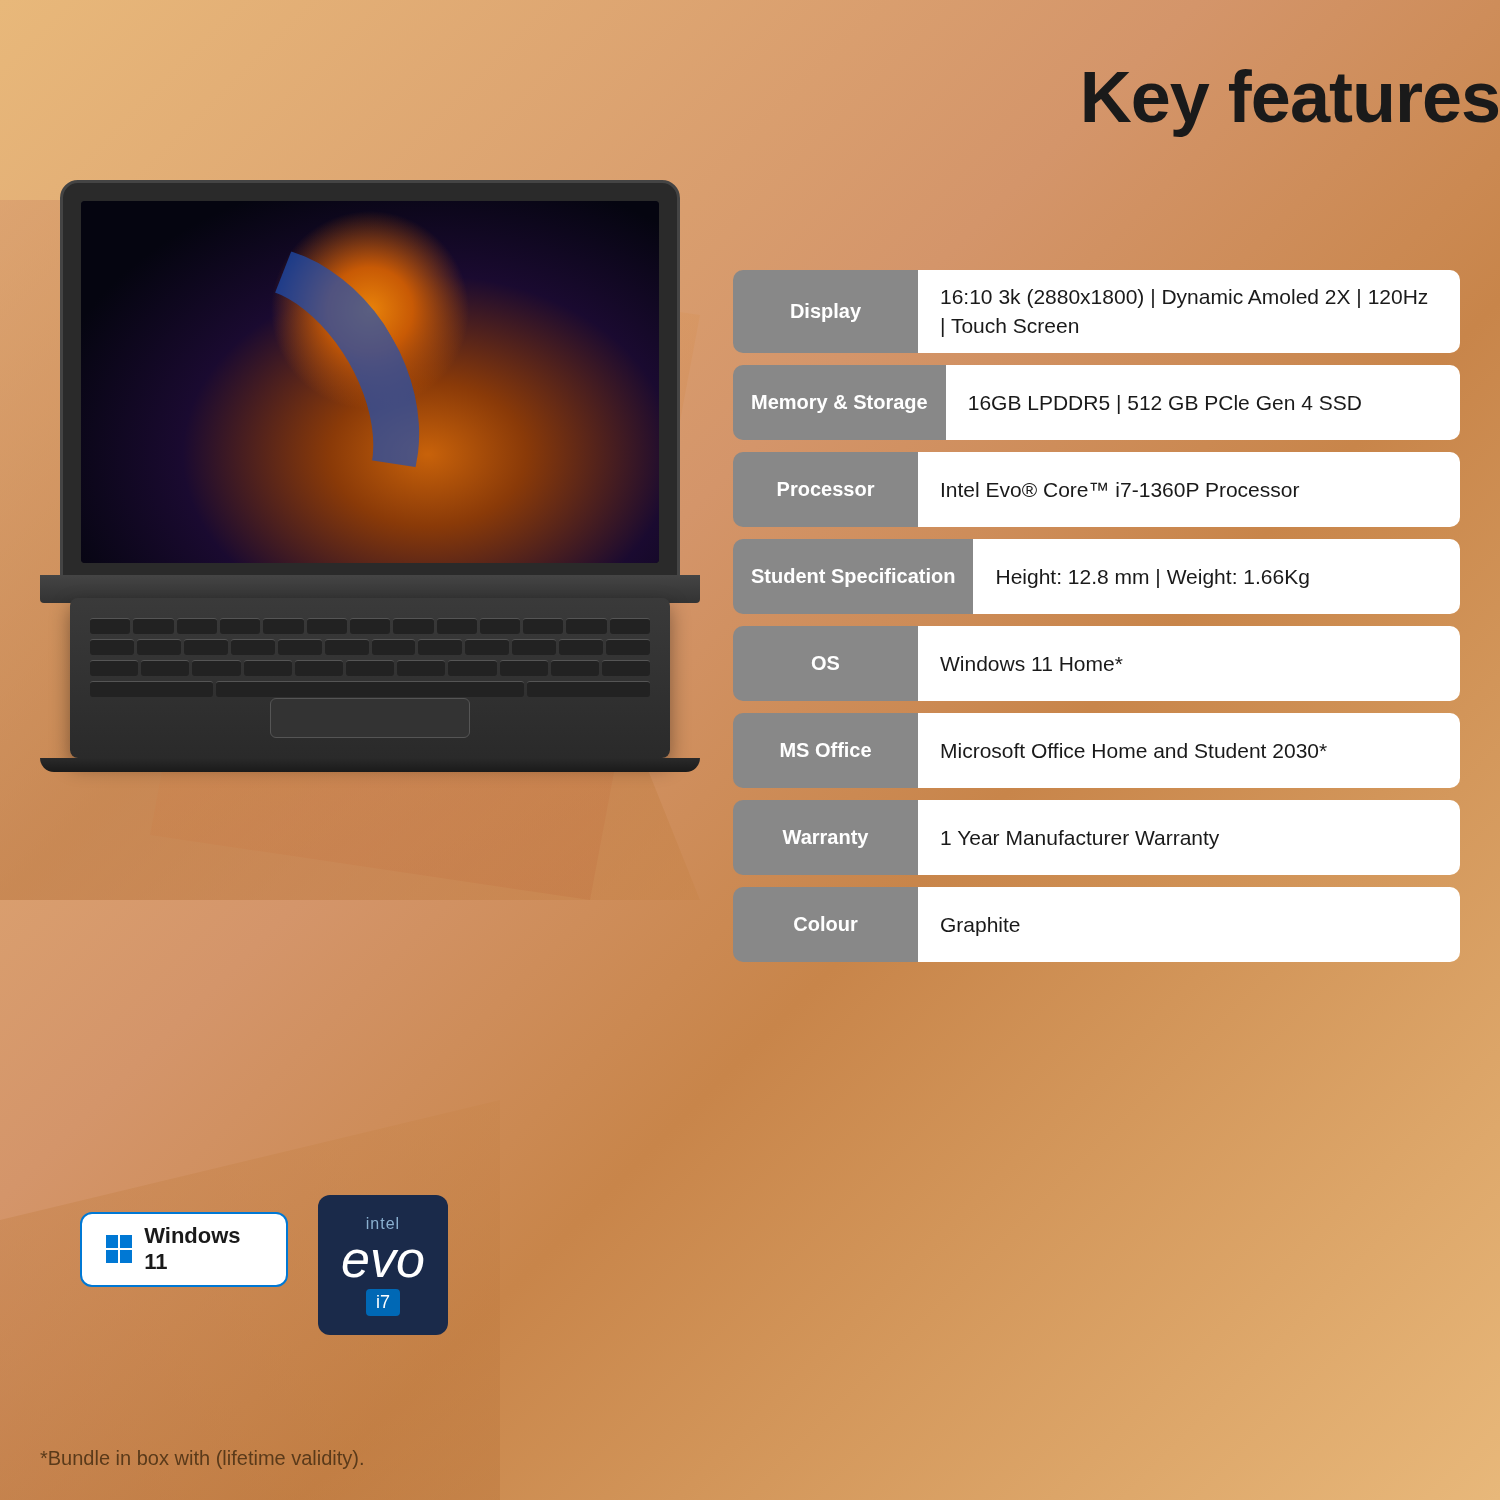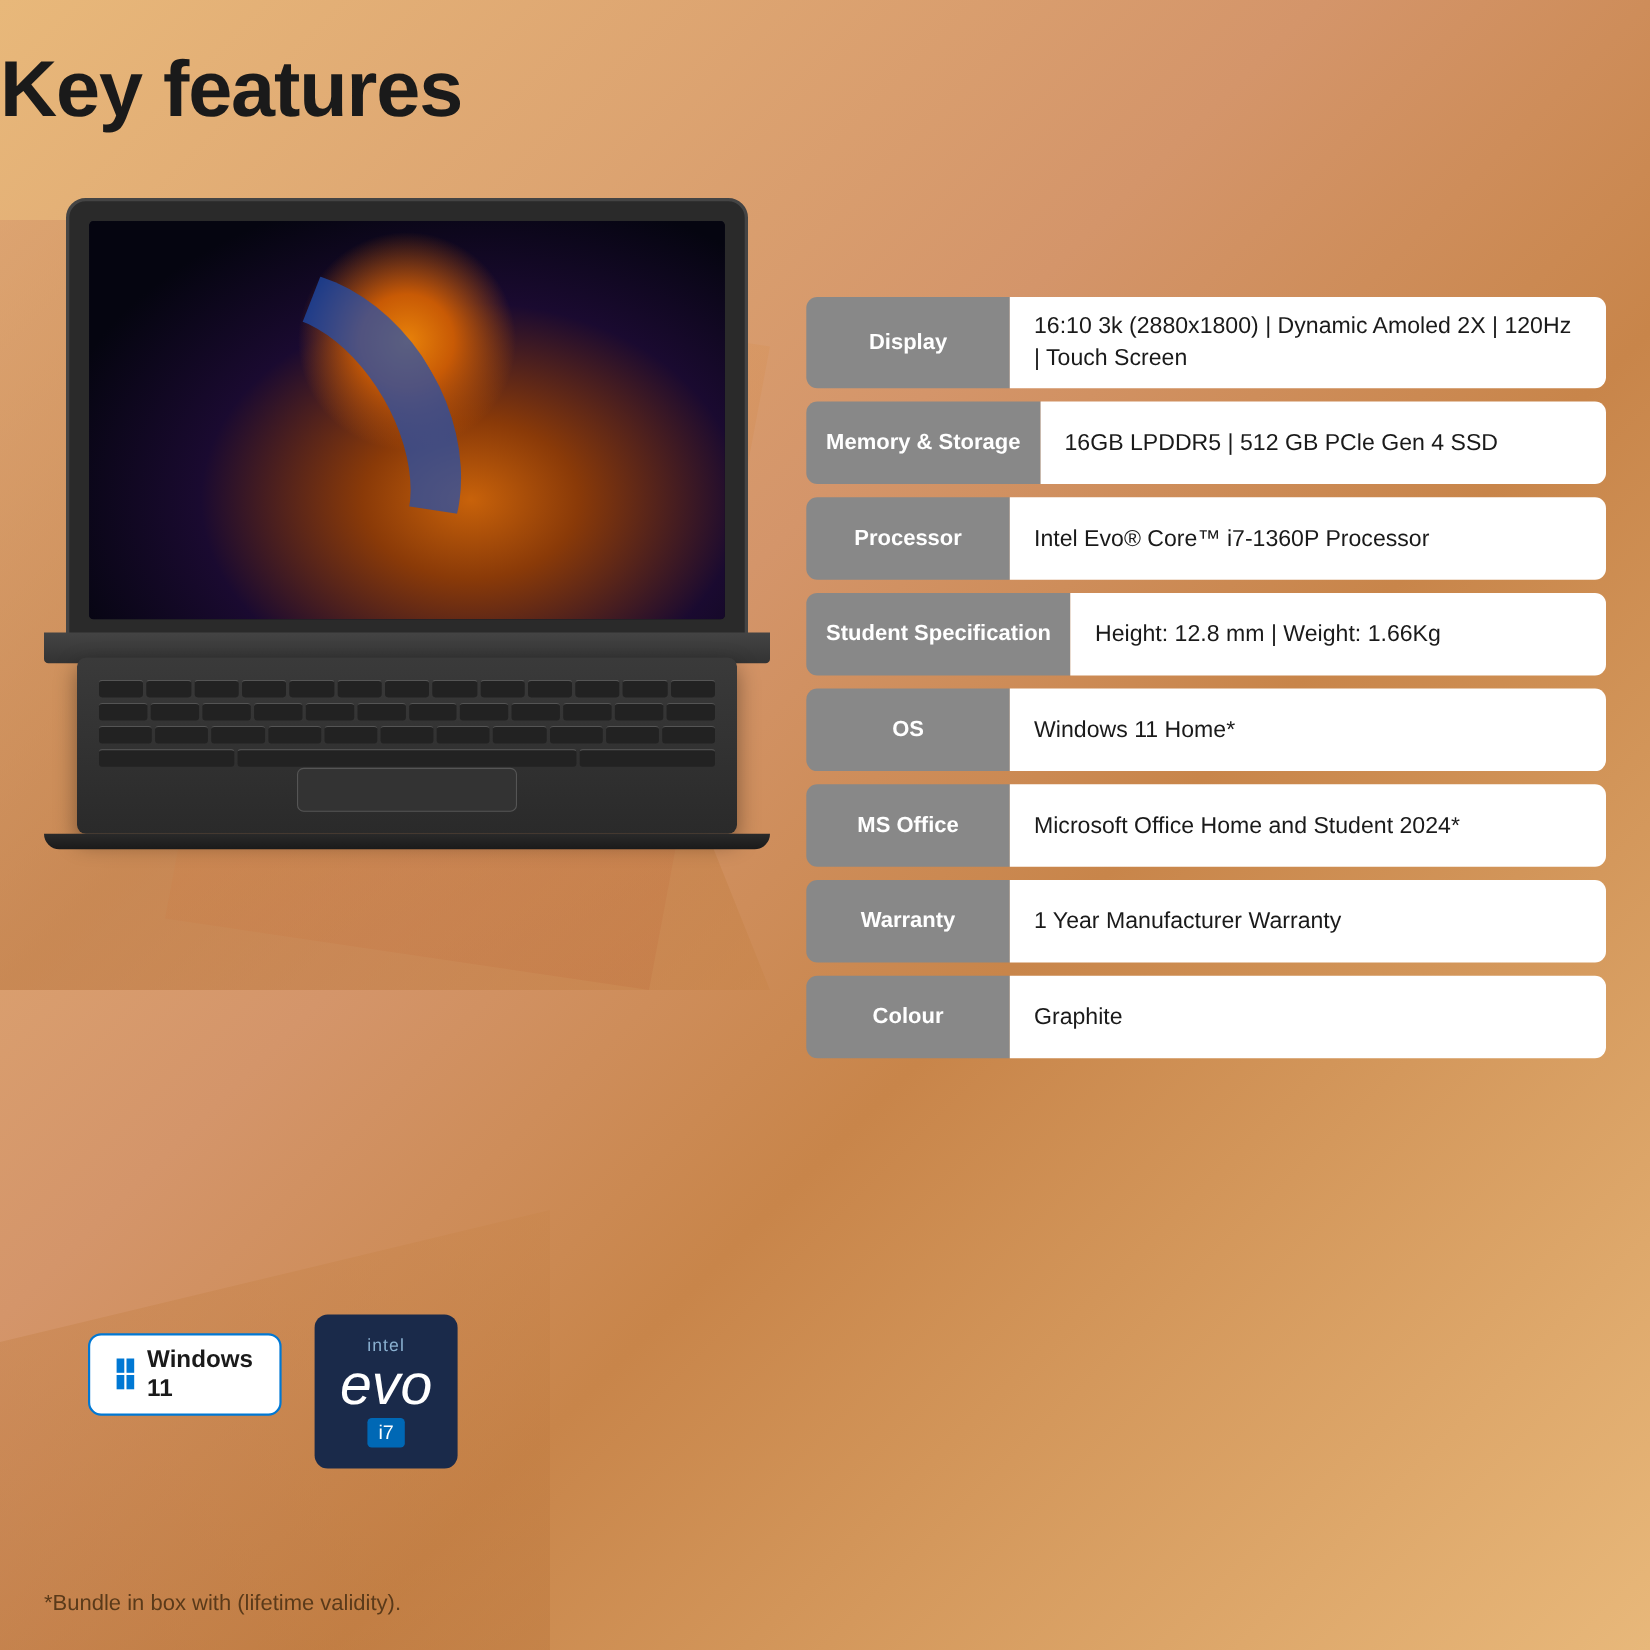--- a/index.html
+++ b/index.html
@@ -51,24 +51,24 @@
       width: 550px;
       height: 650px;
       background: linear-gradient(160deg, #e0a060 0%, #c07040 100%);
       clip-path: polygon(20% 0, 100% 10%, 80% 100%, 0 90%);
       opacity: 0.35;
     }
 
     
     .page-title {
       position: absolute;
-      top: 40px;
+      top: 56px;
       left: 0;
       right: 0;
-      text-align: left;
+      text-align: right;
       font-size: 72px;
       font-weight: 900;
       color: #1a1a1a;
       letter-spacing: -1px;
     }
 
     
     .laptop-container {
       position: absolute;
       top: 180px;
@@ -212,21 +212,21 @@
     }
 
     .windows-badge {
       background: white;
       border-radius: 12px;
       border: 2px solid #0078d4;
       padding: 14px 24px;
       display: flex;
       align-items: center;
       gap: 12px;
-      width: 176px;
+      width: 208px;
       height: 75px;
     }
 
     .windows-icon {
       display: grid;
       grid-template-columns: 1fr 1fr;
       gap: 2px;
       width: 28px;
       height: 28px;
     }
@@ -443,21 +443,21 @@
     <div class="spec-row">
       <div class="spec-label">Student Specification</div>
       <div class="spec-value">Height: 12.8 mm | Weight: 1.66Kg</div>
     </div>
     <div class="spec-row">
       <div class="spec-label">OS</div>
       <div class="spec-value">Windows 11 Home*</div>
     </div>
     <div class="spec-row">
       <div class="spec-label">MS Office</div>
-      <div class="spec-value">Microsoft Office Home and Student 2024*</div>
+      <div class="spec-value">Microsoft Office Home and Student 2030*</div>
     </div>
     <div class="spec-row">
       <div class="spec-label">Warranty</div>
       <div class="spec-value">1 Year Manufacturer Warranty</div>
     </div>
     <div class="spec-row">
       <div class="spec-label">Colour</div>
       <div class="spec-value">Graphite</div>
     </div>
   </div>

